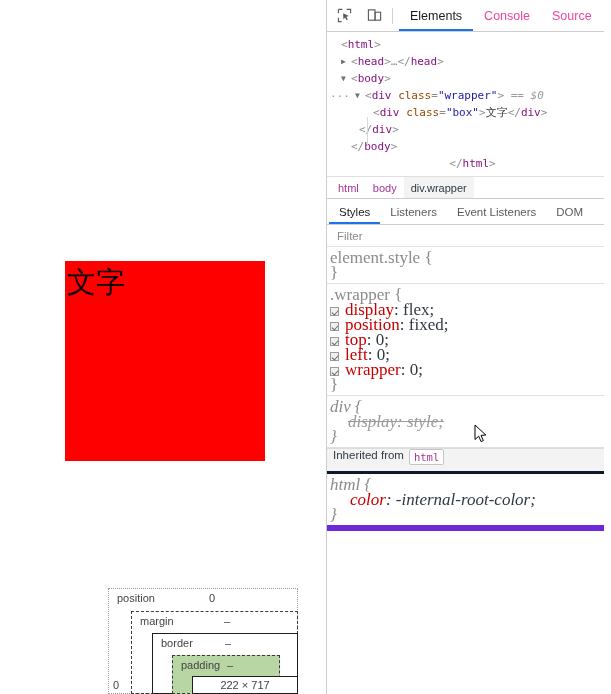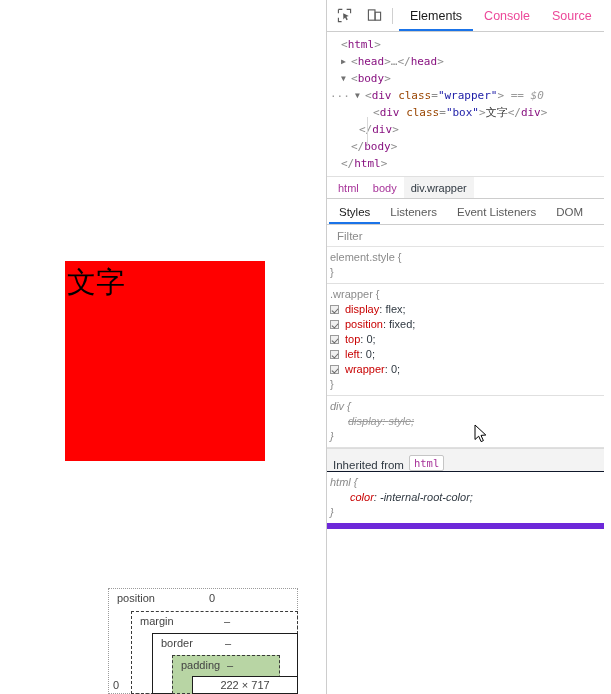--- a/index.html
+++ b/index.html
@@ -212,22 +212,22 @@
     font-family: "Liberation Sans", sans-serif;
     font-size: 11.5px;
     color: #303942;
     width: 200px;
     background: transparent;
   }
   #filter-input::placeholder { color: #8a8a8a; }
 
   
   .rule {
-    font-family: Liberation Sans, sans-serif;
-    font-size: 11px;
+    font-family: Liberation Serif, serif;
+    font-size: 17px;
     line-height: 15px;
     padding: 3px 0 3px 3px;
     position: relative;
     border-bottom: 1px solid #e0e0e0;
     white-space: nowrap;
   }
   .sel      { color: #8b8b8b; }
   .sel-ua   { color: #8b8b8b; font-style: italic; }
   .prop     { color: #c80000; padding-left: 2px; }
   .val      { color: #303942; }
@@ -254,25 +254,25 @@
     border-width: 0 1.4px 1.4px 0;
     transform: rotate(42deg);
   }
 
   
   #inherited-hdr {
     font-family: "Liberation Sans", sans-serif;
     font-size: 11.5px;
     color: #303942;
     background: #f3f3f3;
-    border-bottom: 1px solid #0f172a;
+    border-bottom: 3px solid #0f172a;
     border-top: 1px solid #dcdcdc;
     height: 22px;
     display: flex;
-    align-items: flex-end;
+    align-items: flex-start;
     padding-left: 6px;
   }
   #inherited-hdr .chip {
     font-family: "DejaVu Sans Mono", "Liberation Mono", monospace;
     font-size: 10.5px;
     color: #a73399;
     border: 1px solid #c5c5c5;
     background: #ffffff;
     border-radius: 2px;
     padding: 0px 4px;
@@ -400,21 +400,21 @@
     </div>
 
     <div class="dom-row" style="padding-left:32px;">
       <span class="tok-punct">&lt;/</span><span class="tok-tag">div</span><span class="tok-punct">&gt;</span>
     </div>
 
     <div class="dom-row" style="padding-left:24px;">
       <span class="tok-punct">&lt;/</span><span class="tok-tag">body</span><span class="tok-punct">&gt;</span>
     </div>
 
-    <div class="dom-row" style="padding-left:14px;">
+    <div class="dom-row" style="padding-left:14px;text-align:center;">
       <span class="tok-punct">&lt;/</span><span class="tok-tag">html</span><span class="tok-punct">&gt;</span>
     </div>
     <div class="guide" style="left:40px; top:85px; height:29px;"></div>
   </div>
 
   <div id="breadcrumb">
     <div class="crumb">html</div>
     <div class="crumb">body</div>
     <div class="crumb current">div.wrapper</div>
   </div>

